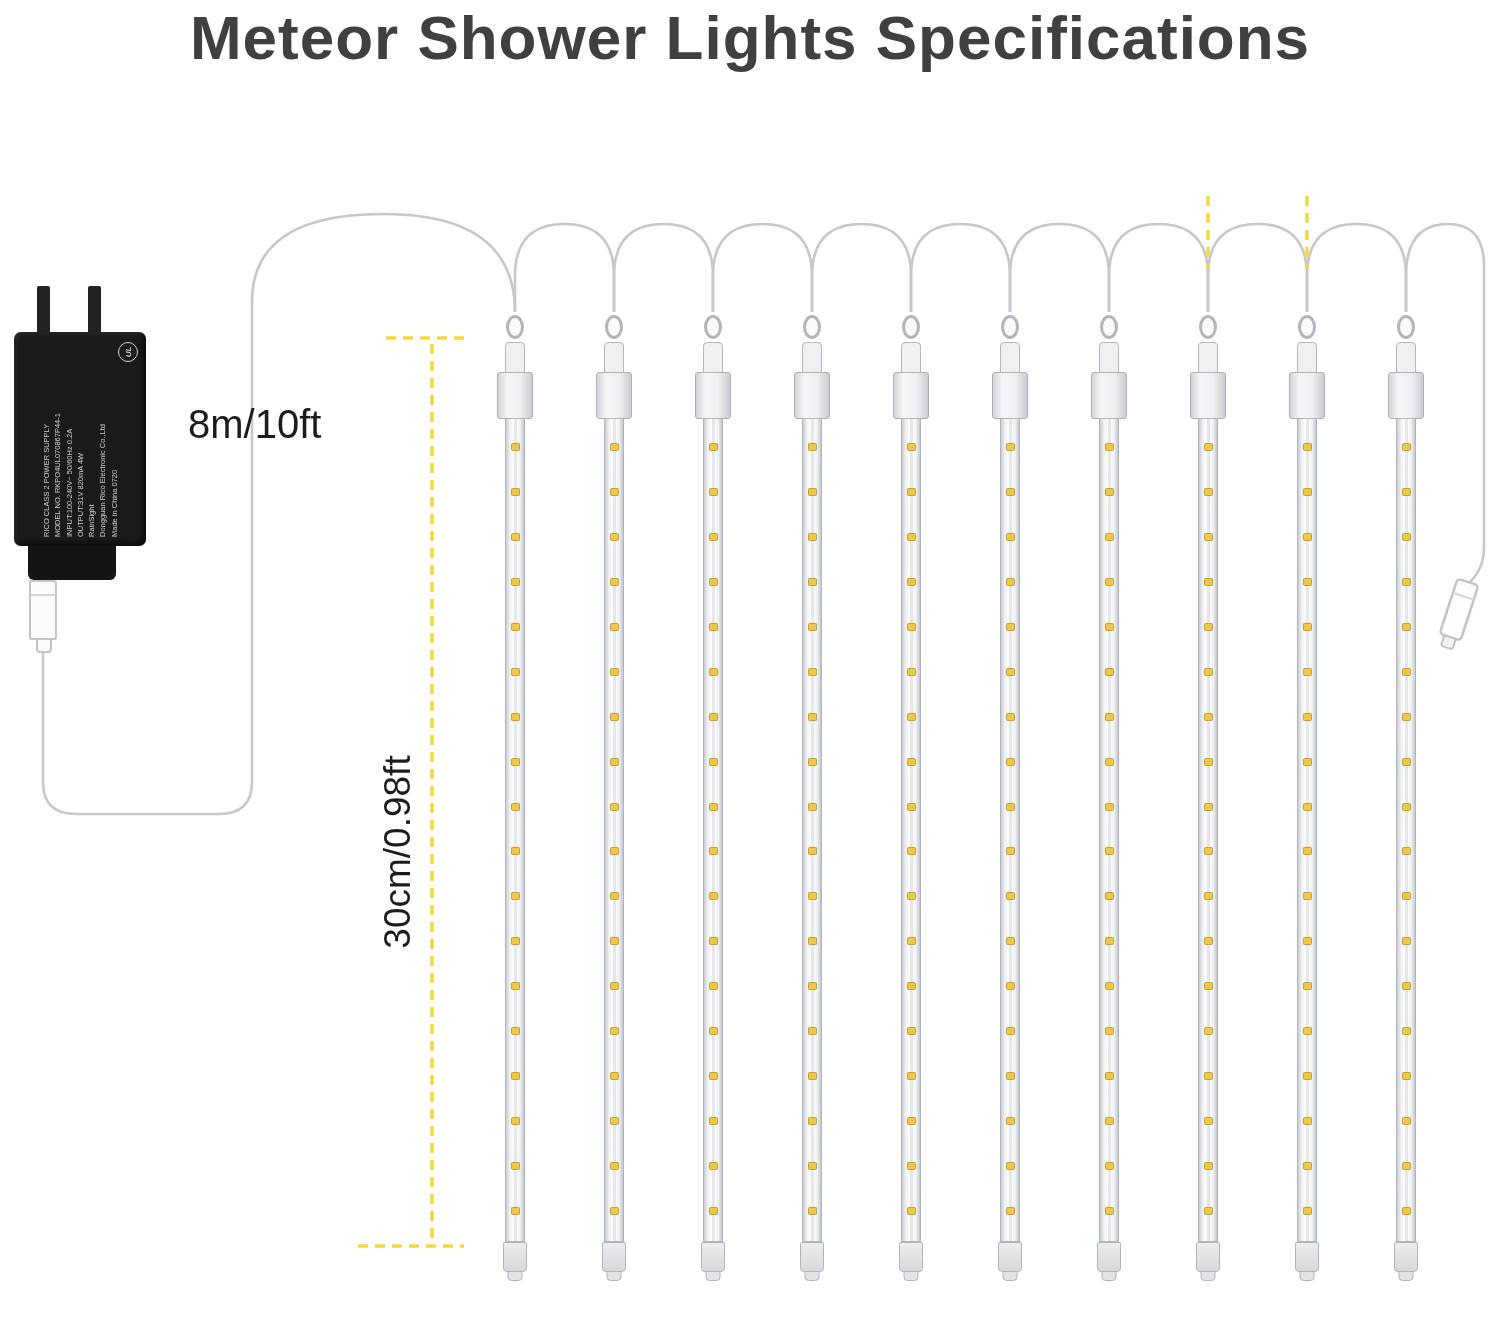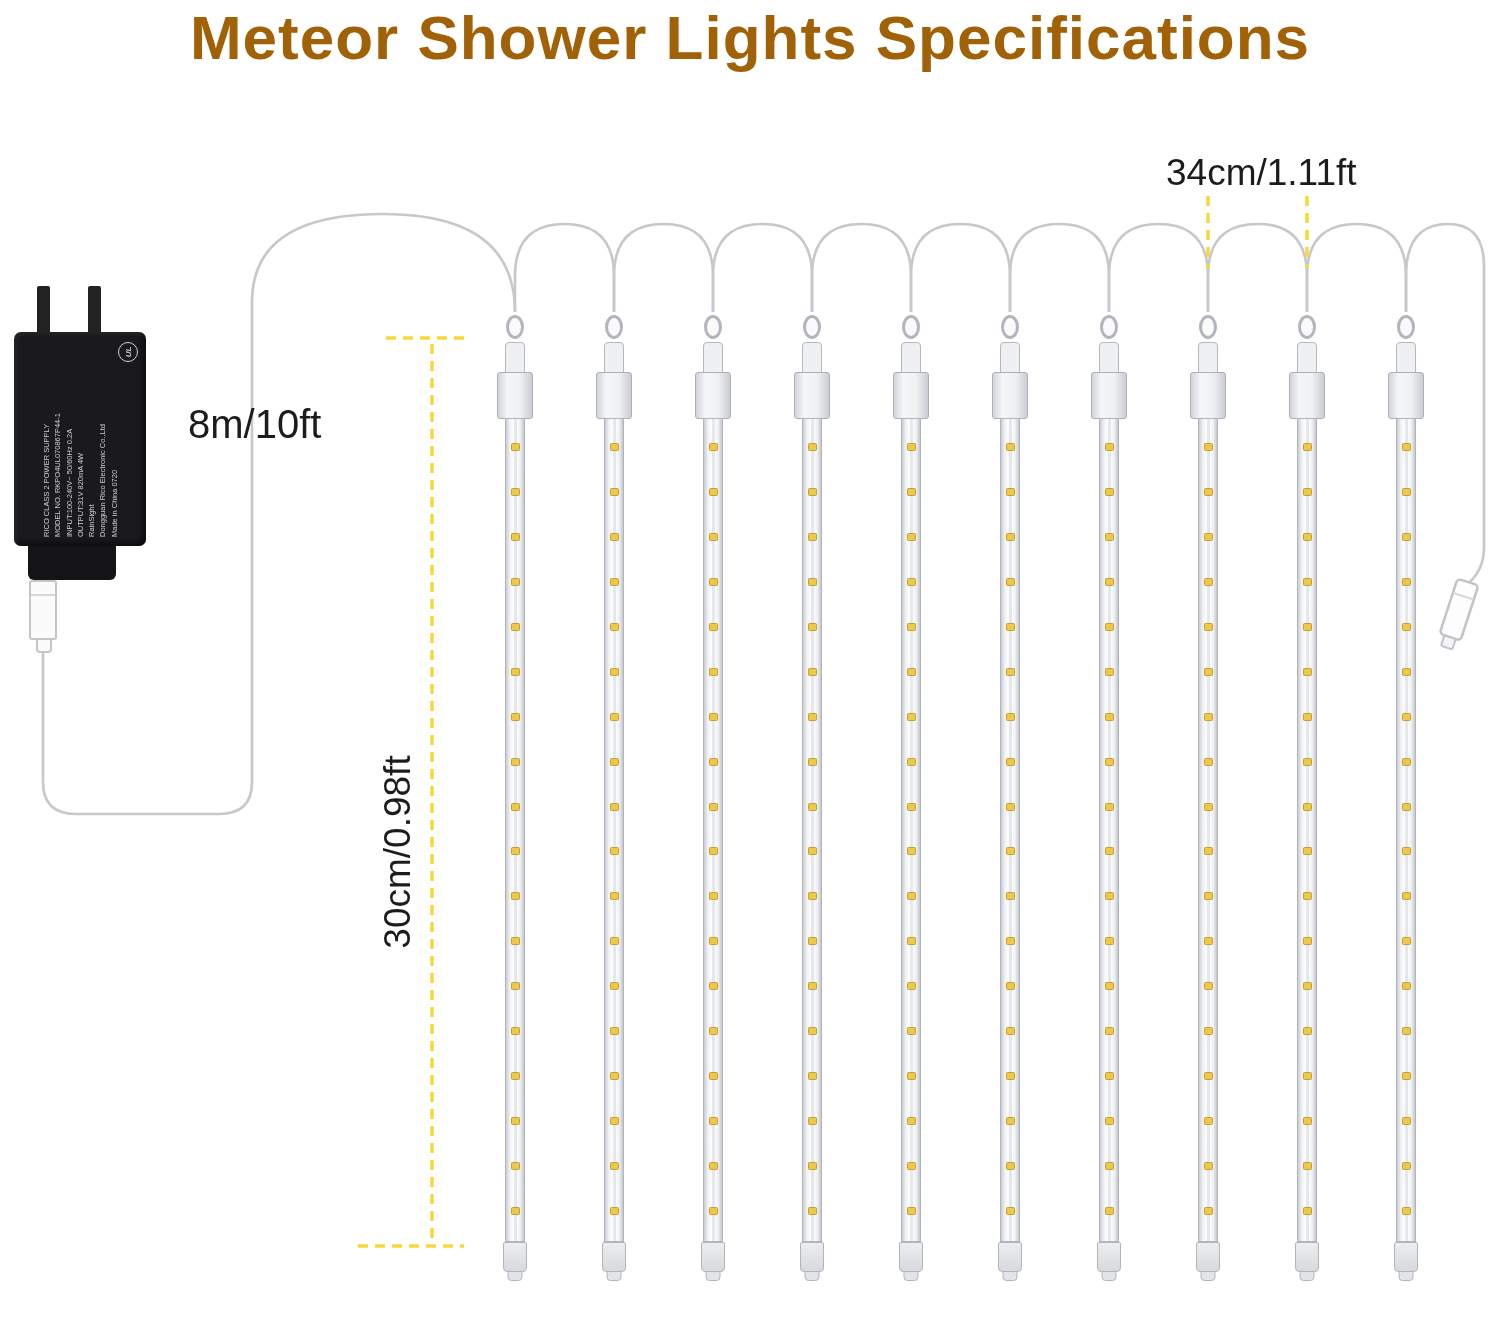--- a/index.html
+++ b/index.html
@@ -3,21 +3,21 @@
 <meta charset="utf-8">
 <style>
   html,body{margin:0;padding:0;background:#fff;}
   .canvas{
     position:relative;width:1500px;height:1319px;background:#ffffff;overflow:hidden;
     font-family:"Liberation Sans", sans-serif;color:#141414;
   }
   
   .title{
     position:absolute;left:0;top:2px;width:1500px;text-align:center;
-    font-size:62px;font-weight:bold;letter-spacing:1px;color:#a16207;
+    font-size:62px;font-weight:bold;letter-spacing:1px;color:#404040;
   }
   
   .ann{position:absolute;font-size:38px;color:#1c1c1c;white-space:nowrap;}
   .ann-lead{left:188px;top:402px;font-size:40px;}
   .ann-spacing{left:1166px;top:152px;font-size:37px;}
   .ann-length{
     left:398px;top:852px;font-size:37px;
     transform:translate(-50%,-50%) rotate(-90deg);
   }
   
@@ -393,16 +393,15 @@
           <div class="led" style="top: 743.059px;"></div>
           <div class="led" style="top: 788px;"></div>
         </div>
         <div class="end-cap"></div>
         <div class="end-tip"></div>
       </div>
     </div>
 
   <div class="title">Meteor Shower Lights Specifications</div>
   <div class="ann ann-lead">8m/10ft</div>
-  <div class="ann ann-spacing">34cm/1.11ft</div>
   <div class="ann ann-length">30cm/0.98ft</div>
 
 </div>
 
 </body></html>

